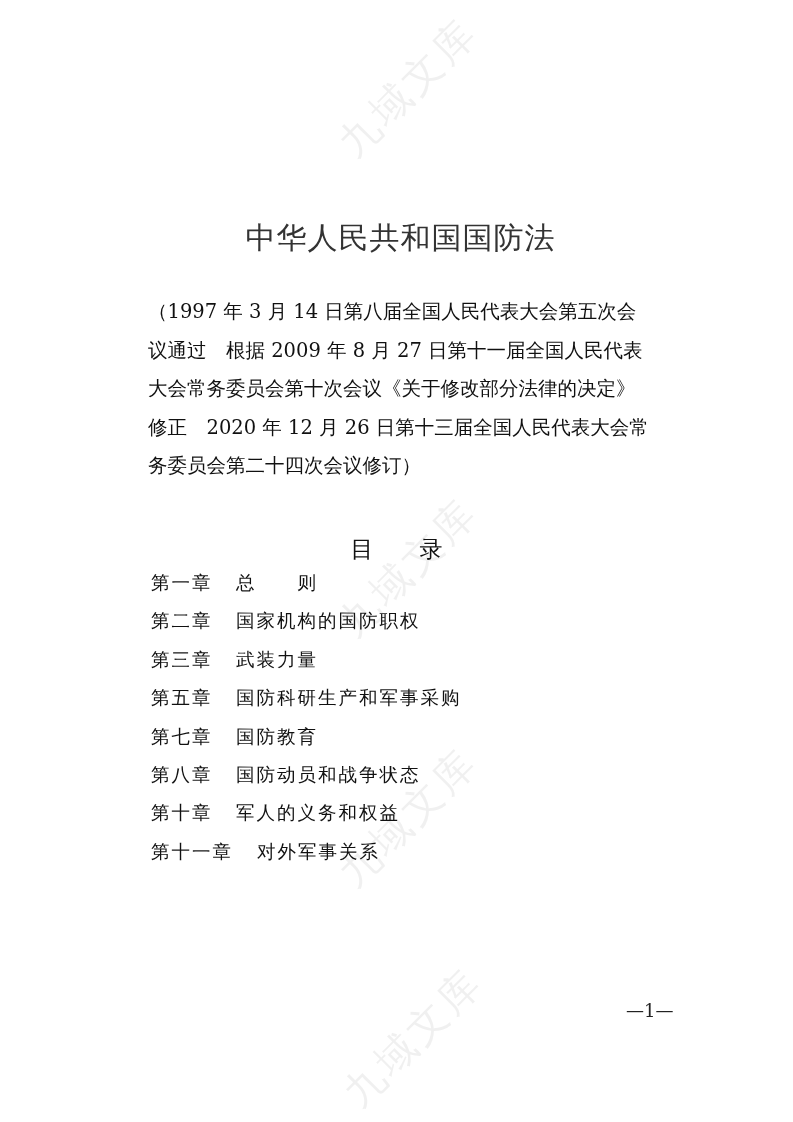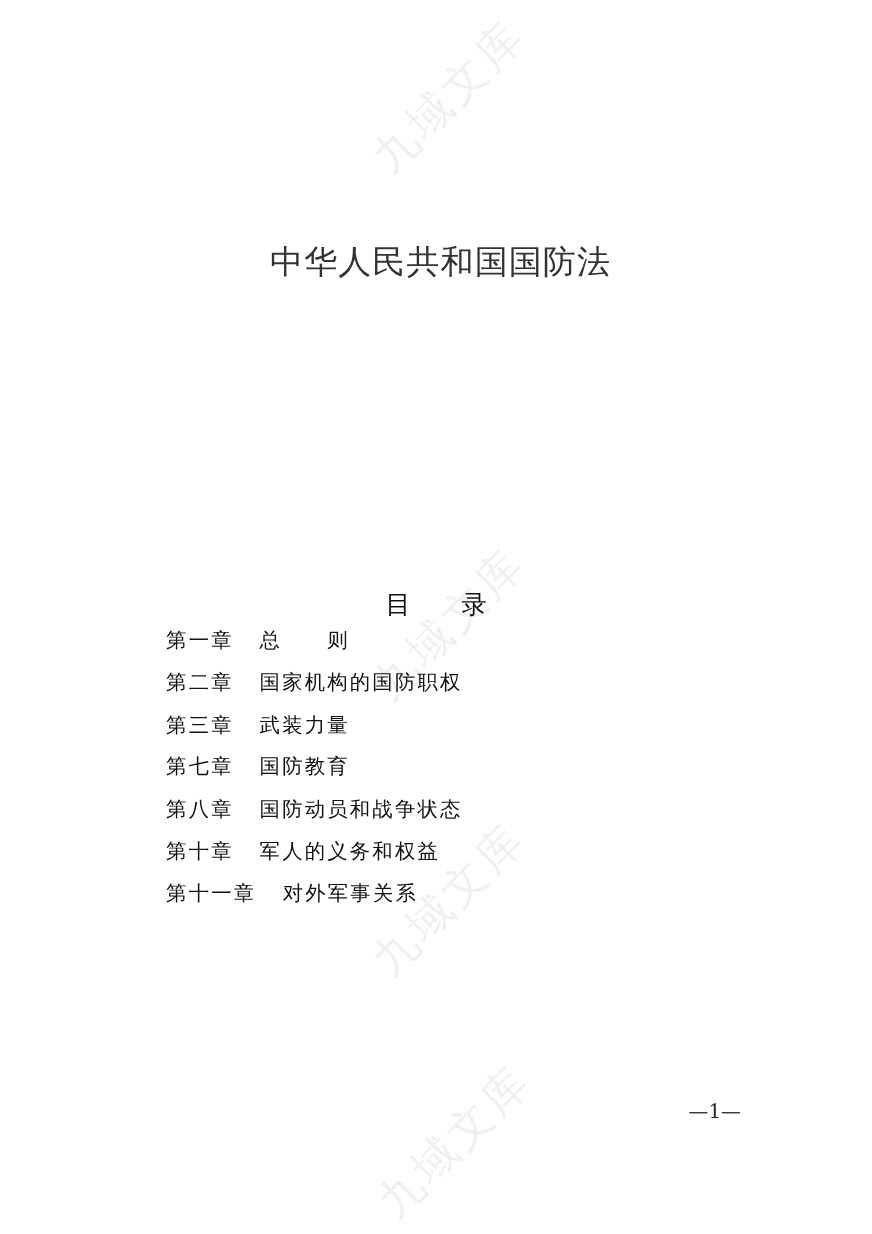--- a/index.html
+++ b/index.html
@@ -28,29 +28,37 @@
 
 <div class="page">
 
   <div class="watermark" style="left:320px; top:60px;">九域文库</div>
   <div class="watermark" style="left:320px; top:540px;">九域文库</div>
   <div class="watermark" style="left:320px; top:790px;">九域文库</div>
   <div class="watermark" style="left:325px; top:1010px;">九域文库</div>
 
   <div class="title">中华人民共和国国防法</div>
 
+  <div class="intro">
+    <span class="line">（1997 年 3 月 14 日第八届全国人民代表大会第五次会</span>
+    <span class="line">议通过　根据 2009 年 8 月 27 日第十一届全国人民代表</span>
+    <span class="line">大会常务委员会第十次会议《关于修改部分法律的决定》</span>
+    <span class="line">修正　2020 年 12 月 26 日第十三届全国人民代表大会常</span>
+    <span class="line">务委员会第二十四次会议修订）</span>
+  </div>
 
   <div class="toc-heading">
     <span>目</span><span class="gap"></span><span>录</span>
   </div>
 
   <ul class="toc">
     <li><span class="chap">第一章</span><span>总　　则</span></li>
     <li><span class="chap">第二章</span><span>国家机构的国防职权</span></li>
     <li><span class="chap">第三章</span><span>武装力量</span></li>
+    <li><span class="chap">第五章</span><span>国防科研生产和军事采购</span></li>
     <li><span class="chap">第七章</span><span>国防教育</span></li>
     <li><span class="chap">第八章</span><span>国防动员和战争状态</span></li>
     <li><span class="chap">第十章</span><span>军人的义务和权益</span></li>
     <li><span class="chap wide">第十一章</span><span>对外军事关系</span></li>
   </ul>
 
   <div class="page-number">—1—</div>
 </div>
 
 </body></html>

